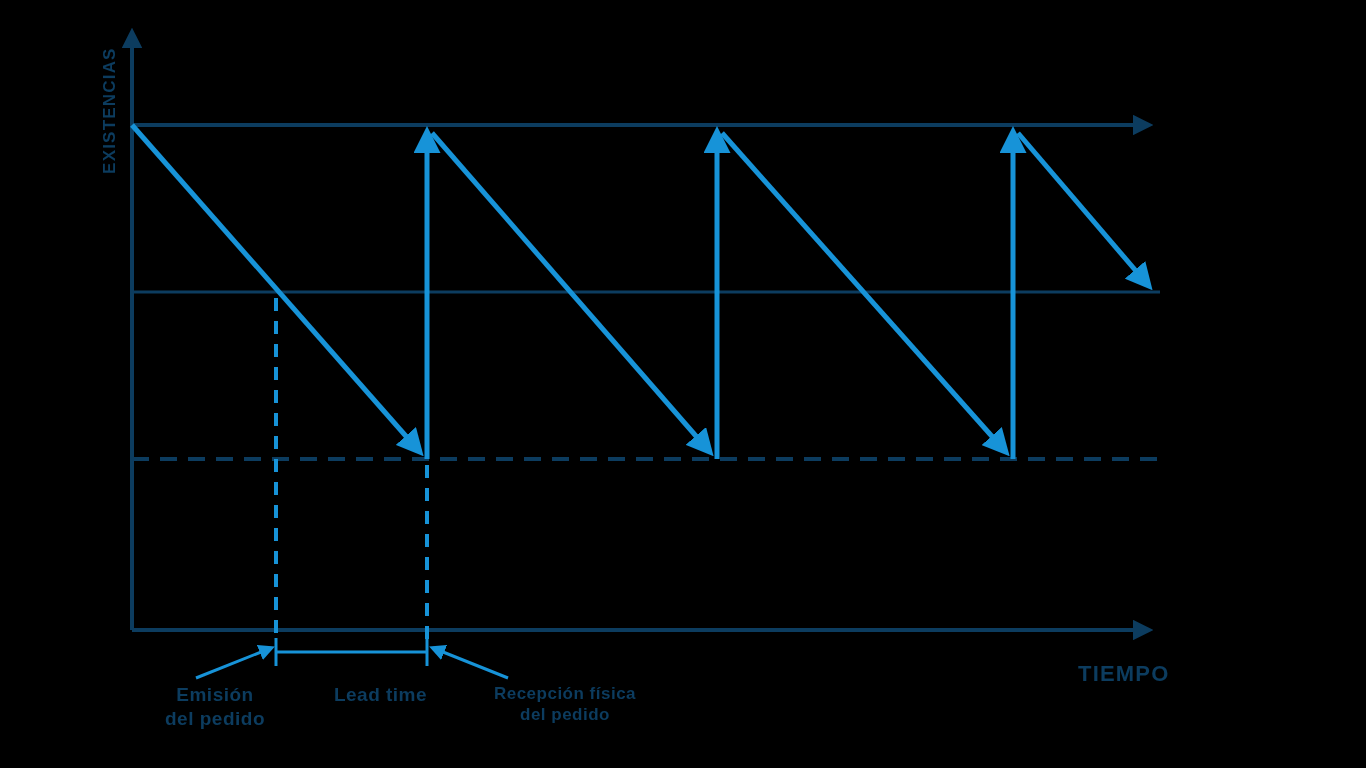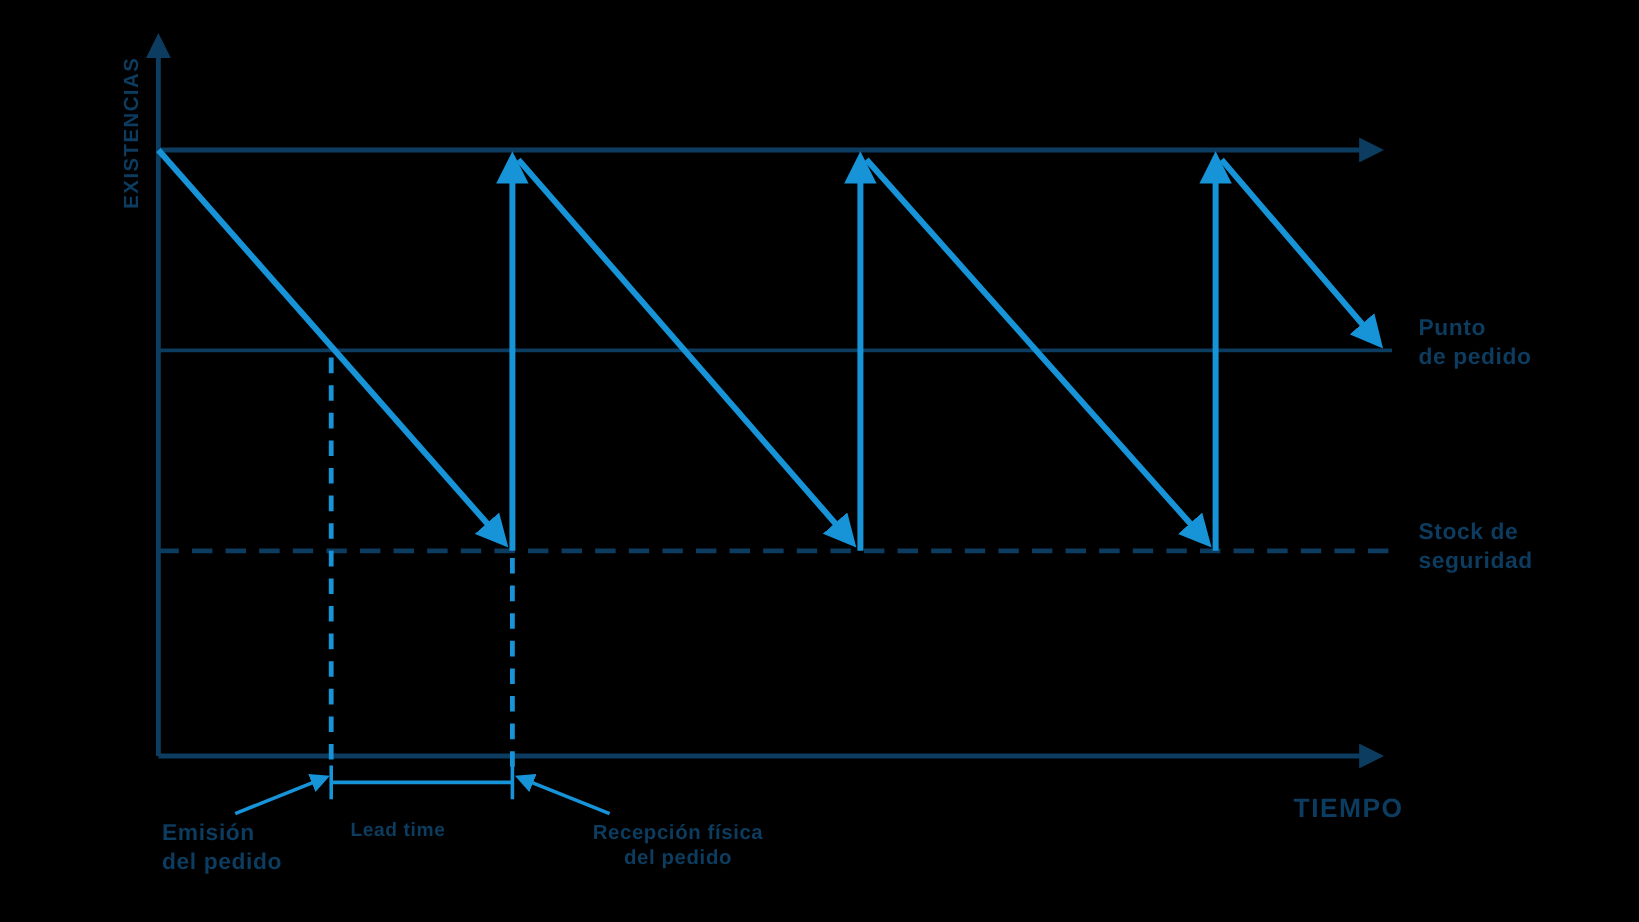--- a/index.html
+++ b/index.html
@@ -58,27 +58,29 @@
   }
   #safety-label {
     left: 1182px;
     top: 432px;
     font-size: 19px;
   }
   #emission-label {
     left: 135px;
     top: 683px;
     width: 160px;
+    text-align: center;
     font-size: 19px;
   }
   #leadtime-label {
-    left: 292px;
+    left: 308px;
     top: 683px;
     width: 145px;
-    font-size: 16px;
+    text-align: center;
+    font-size: 19px;
   }
   #reception-label {
     left: 440px;
     top: 683px;
     width: 250px;
     text-align: center;
     font-size: 17px;
   }
 </style>
 </head>
@@ -134,25 +136,21 @@
     <g>
       <line x1="196" y1="678" x2="271" y2="648" stroke="#1793d8" stroke-width="3" marker-end="url(#arrow-bright)"></line>
       <line x1="508" y1="678" x2="433" y2="648" stroke="#1793d8" stroke-width="3" marker-end="url(#arrow-bright)"></line>
     </g>
   </svg>
 
   <div class="lbl" id="y-axis-label">EXISTENCIAS</div>
 
   <div class="lbl" id="x-axis-label">TIEMPO</div>
 
-  <div class="lbl" id="reorder-label">Punto
-de pedido</div>
 
-  <div class="lbl" id="safety-label">Stock de
-seguridad</div>
 
   <div class="lbl" id="emission-label">Emisión
 del pedido</div>
 
   <div class="lbl" id="leadtime-label">Lead time</div>
 
   <div class="lbl" id="reception-label">Recepción física
 del pedido</div>
 
 </div>

